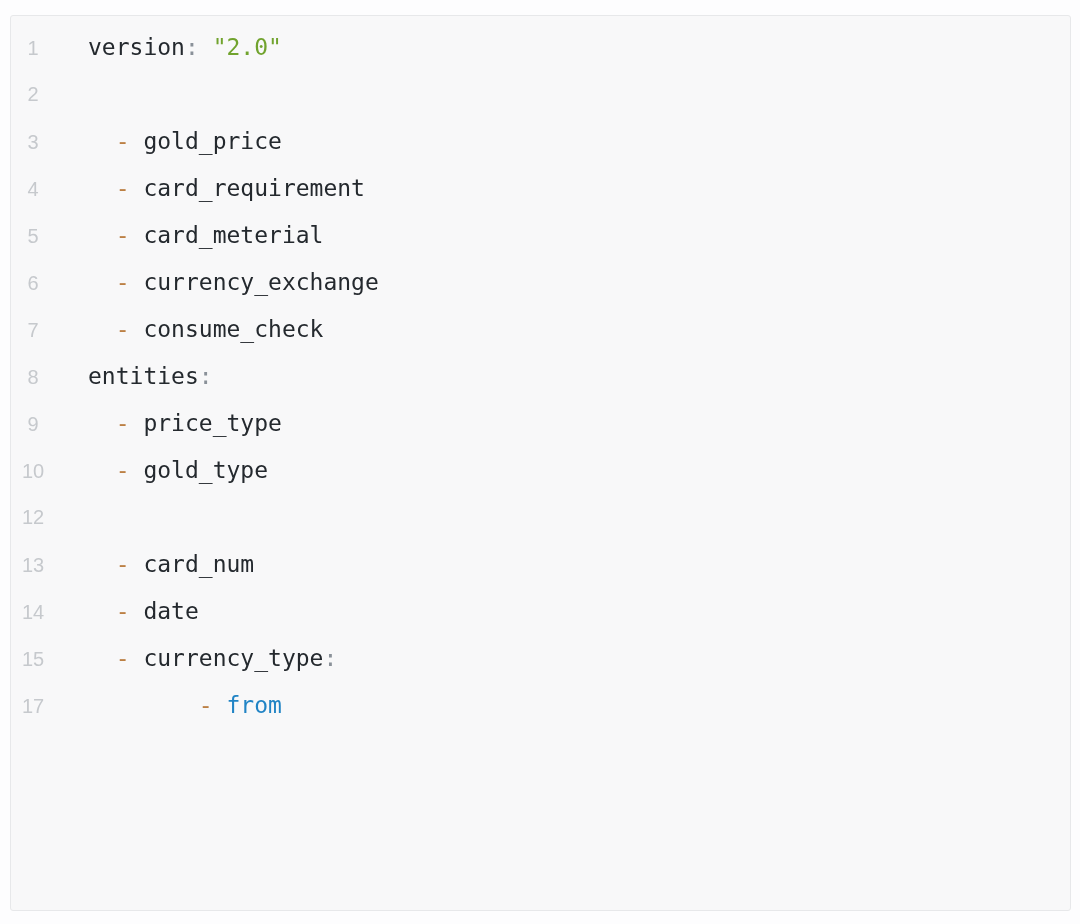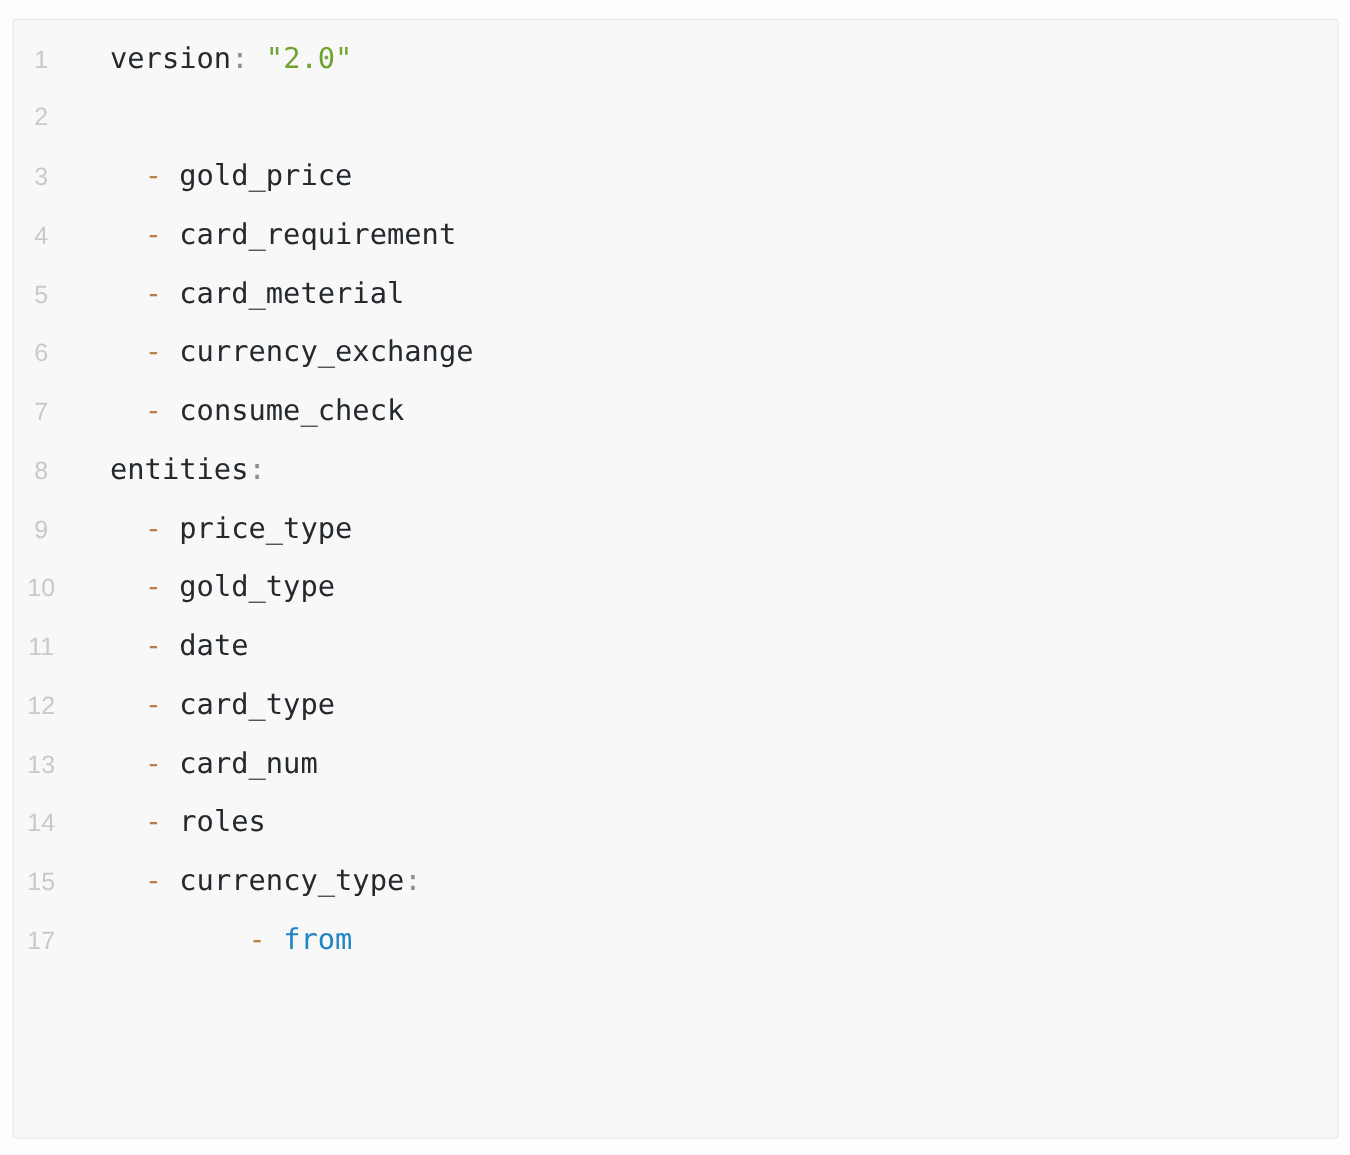--- a/index.html
+++ b/index.html
@@ -94,34 +94,29 @@
       </div>
       <div class="line">
         <span class="ln">9</span>
         <span class="tokens"><span class="tok-text">  </span><span class="tok-dash">-</span><span class="tok-text"> price_type</span></span>
       </div>
       <div class="line">
         <span class="ln">10</span>
         <span class="tokens"><span class="tok-text">  </span><span class="tok-dash">-</span><span class="tok-text"> gold_type</span></span>
       </div>
       <div class="line">
-        <span class="ln">11</span>
-        <span class="tokens"><span class="tok-text">  </span><span class="tok-dash">-</span><span class="tok-text"> date</span></span>
-      </div>
-      <div class="line">
         <span class="ln">12</span>
-        <span class="tokens"><span class="tok-text">  </span><span class="tok-dash">-</span><span class="tok-text"> card_type</span></span>
       </div>
       <div class="line">
         <span class="ln">13</span>
         <span class="tokens"><span class="tok-text">  </span><span class="tok-dash">-</span><span class="tok-text"> card_num</span></span>
       </div>
       <div class="line">
         <span class="ln">14</span>
-        <span class="tokens"><span class="tok-text">  </span><span class="tok-dash">-</span><span class="tok-text"> roles</span></span>
+        <span class="tokens"><span class="tok-text">  </span><span class="tok-dash">-</span><span class="tok-text"> date</span></span>
       </div>
       <div class="line">
         <span class="ln">15</span>
         <span class="tokens"><span class="tok-text">  </span><span class="tok-dash">-</span><span class="tok-text"> </span><span class="tok-key">currency_type</span><span class="tok-punct">:</span></span>
       </div>
       <div class="line">
         <span class="ln">17</span>
         <span class="tokens"><span class="tok-text">        </span><span class="tok-dash">-</span><span class="tok-text"> </span><span class="tok-keyword">from</span></span>
       </div>
     </div>

